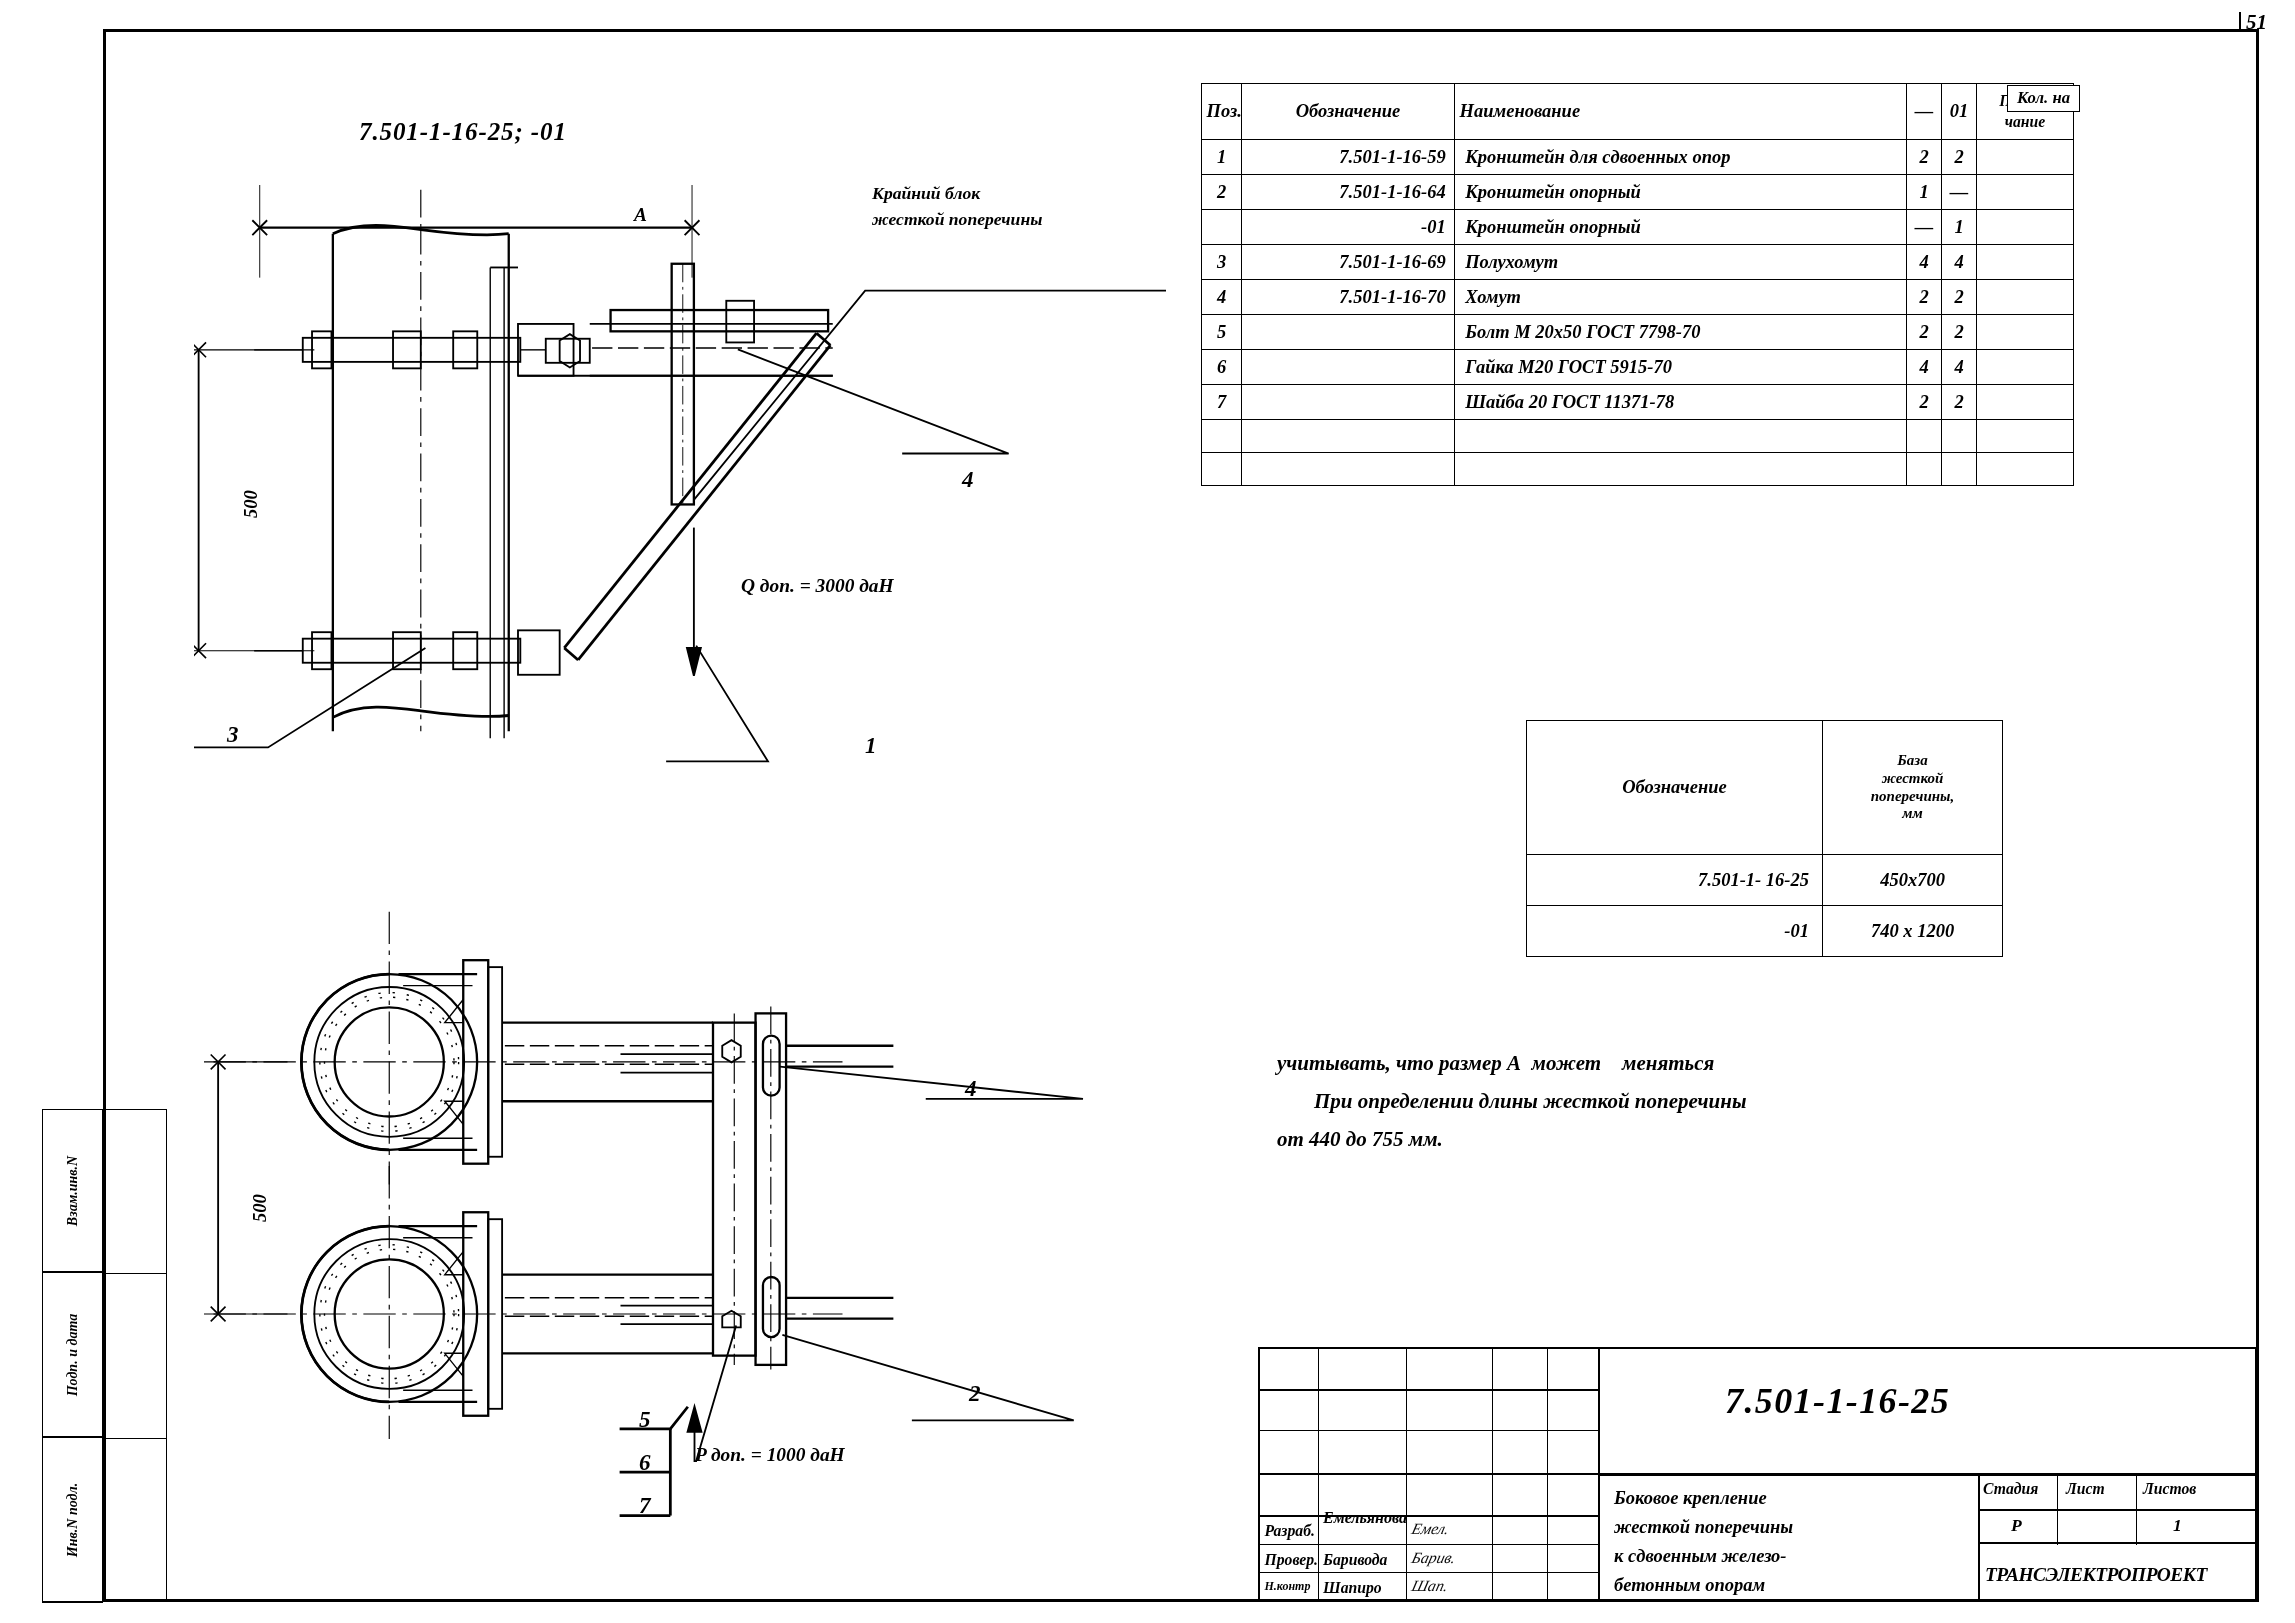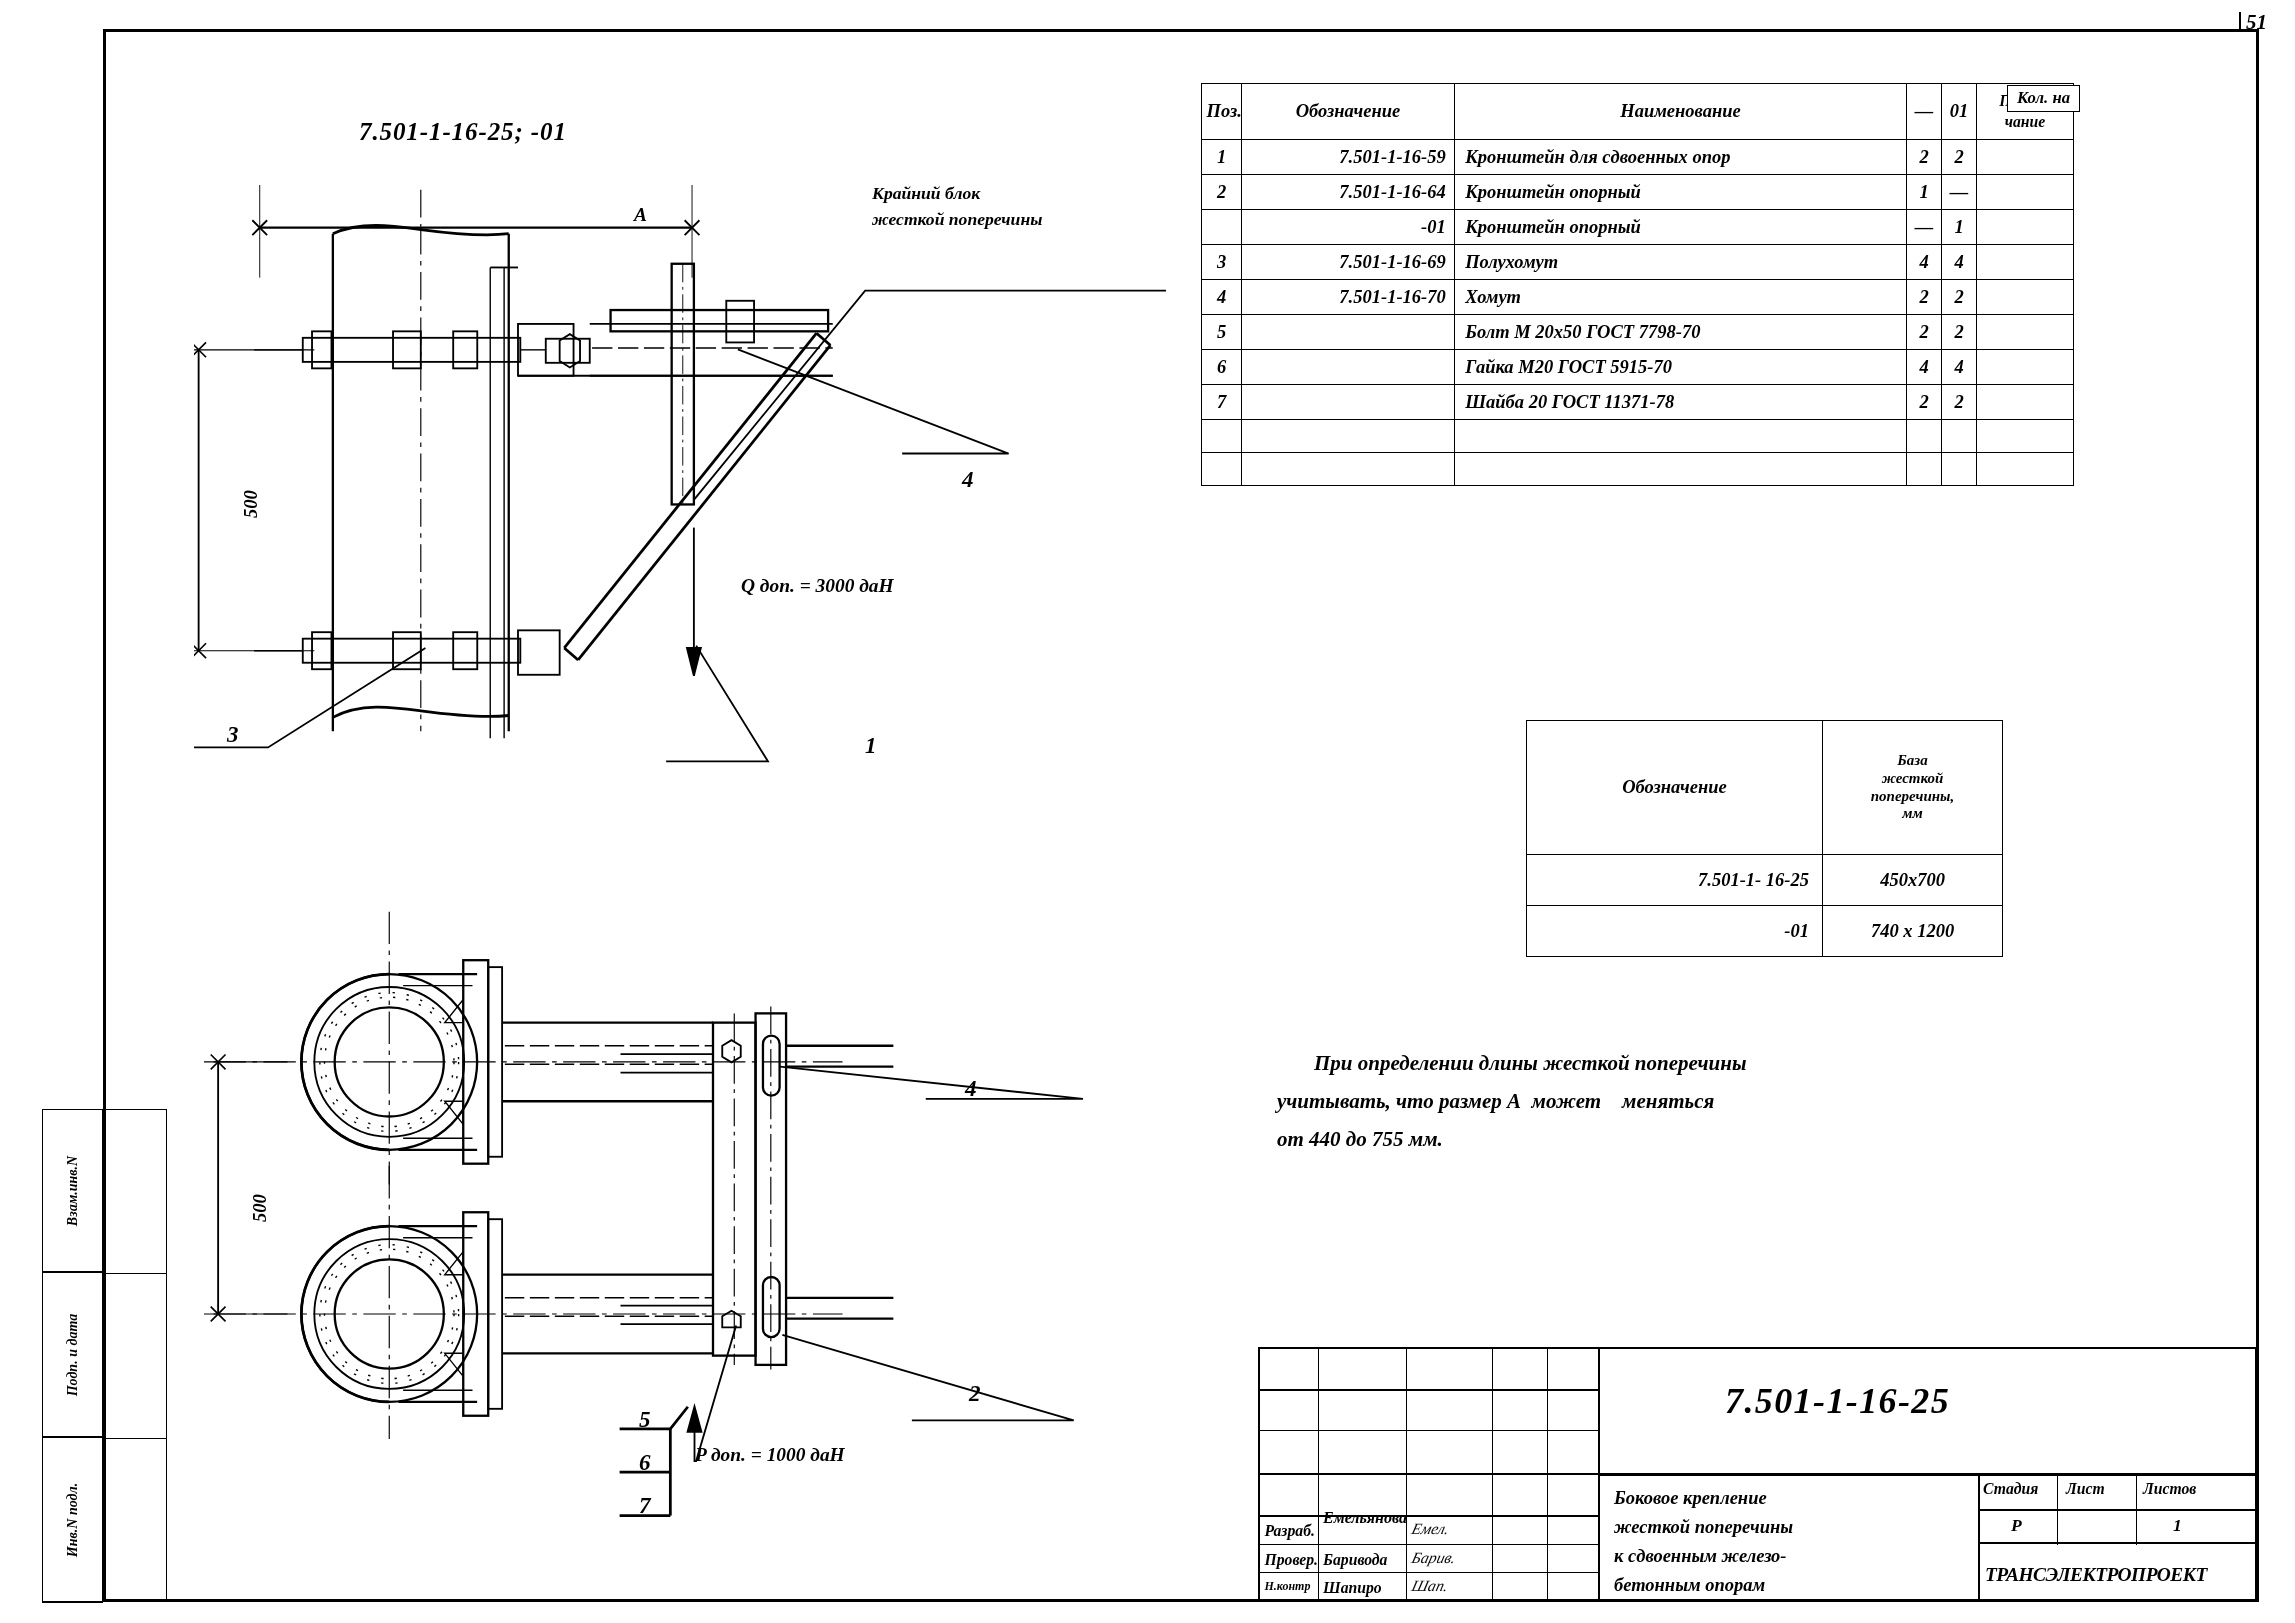--- a/index.html
+++ b/index.html
@@ -315,21 +315,21 @@
       <col class="c-des">
       <col>
       <col class="c-q">
       <col class="c-q">
       <col class="c-note">
   </colgroup>
   <tbody>
     <tr class="hrow">
       <td>Поз.</td>
       <td style="text-align:center">Обозначение</td>
-      <td style="text-align:center">Наименование</td>
+      <td style="text-align:left">Наименование</td>
       <td>—</td>
       <td>01</td>
       <td style="font-size:15.7px;line-height:20.4px">
         <span>Приме-</span><br><span>чание</span>
       </td>
     </tr>
 
     <tr>
       <td>1</td>
       <td class="c-des">7.501-1-16-59</td>
@@ -435,22 +435,22 @@
       <td>450х700</td>
     </tr>
     <tr class="r">
       <td class="c1">-01</td>
       <td>740 х 1200</td>
     </tr>
   </tbody>
 </table>
 
 <div id="note">
+  <div>учитывать, что размер А  может    меняться</div>
   <div style="padding-left:37px">При определении длины жесткой поперечины</div>
-  <div>учитывать, что размер А  может    меняться</div>
   <div>от 440 до 755 мм.</div>
 </div>
 
 <div id="title-block">
   <div id="tb-grid"></div>
 
   <div class="tbl" style="left:0;top:0;width:342px;height:2.3px"></div>
   <div class="tbl" style="left:340px;top:0;width:2.3px;height:254px"></div>
   <div class="tbl" style="left:60px;top:0;width:1.4px;height:254px"></div>
   <div class="tbl" style="left:148px;top:0;width:1.4px;height:254px"></div>

